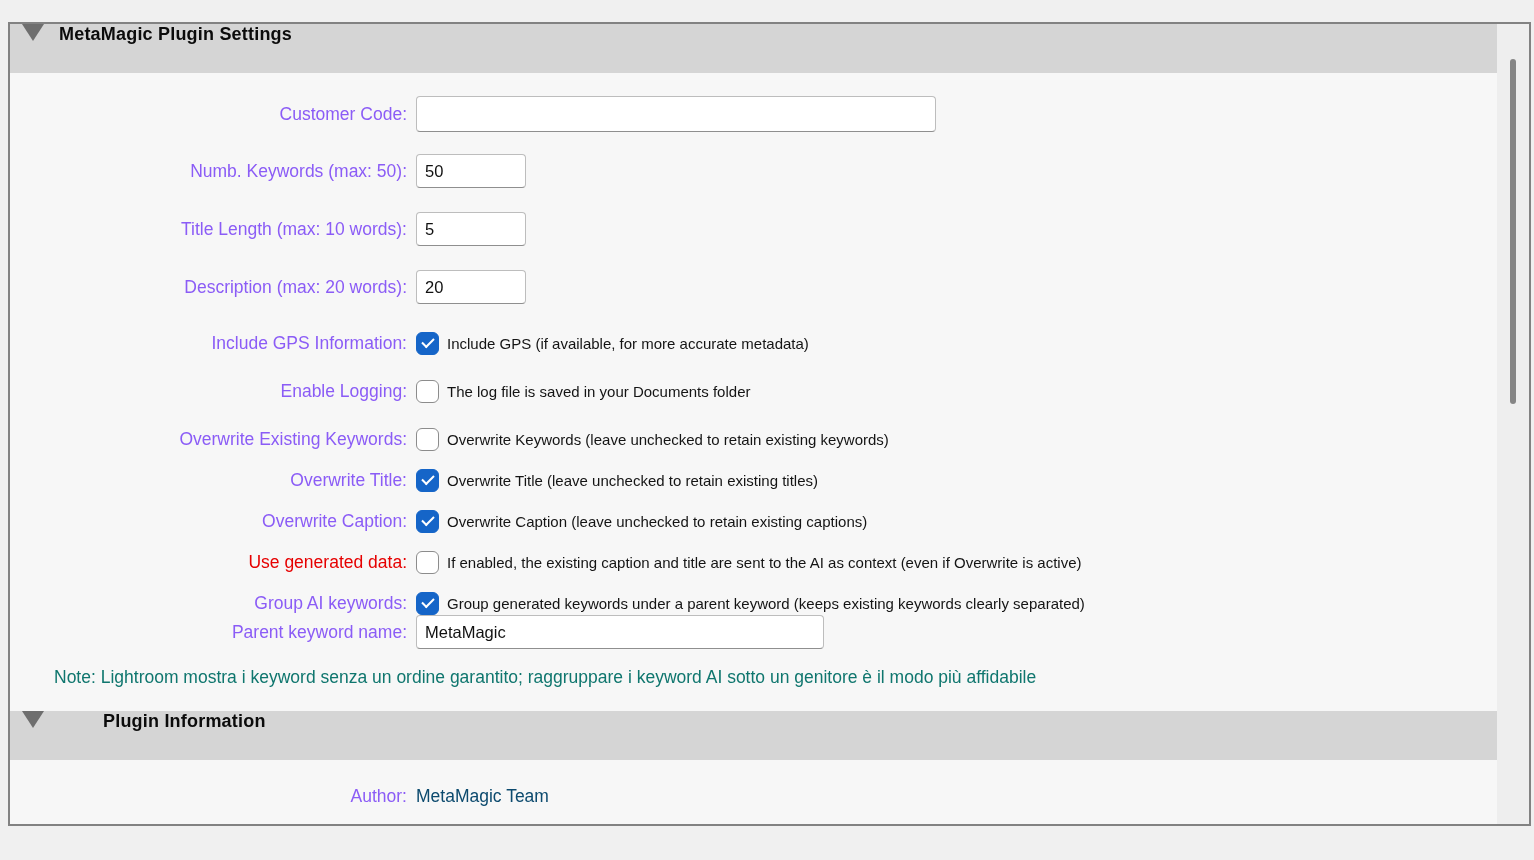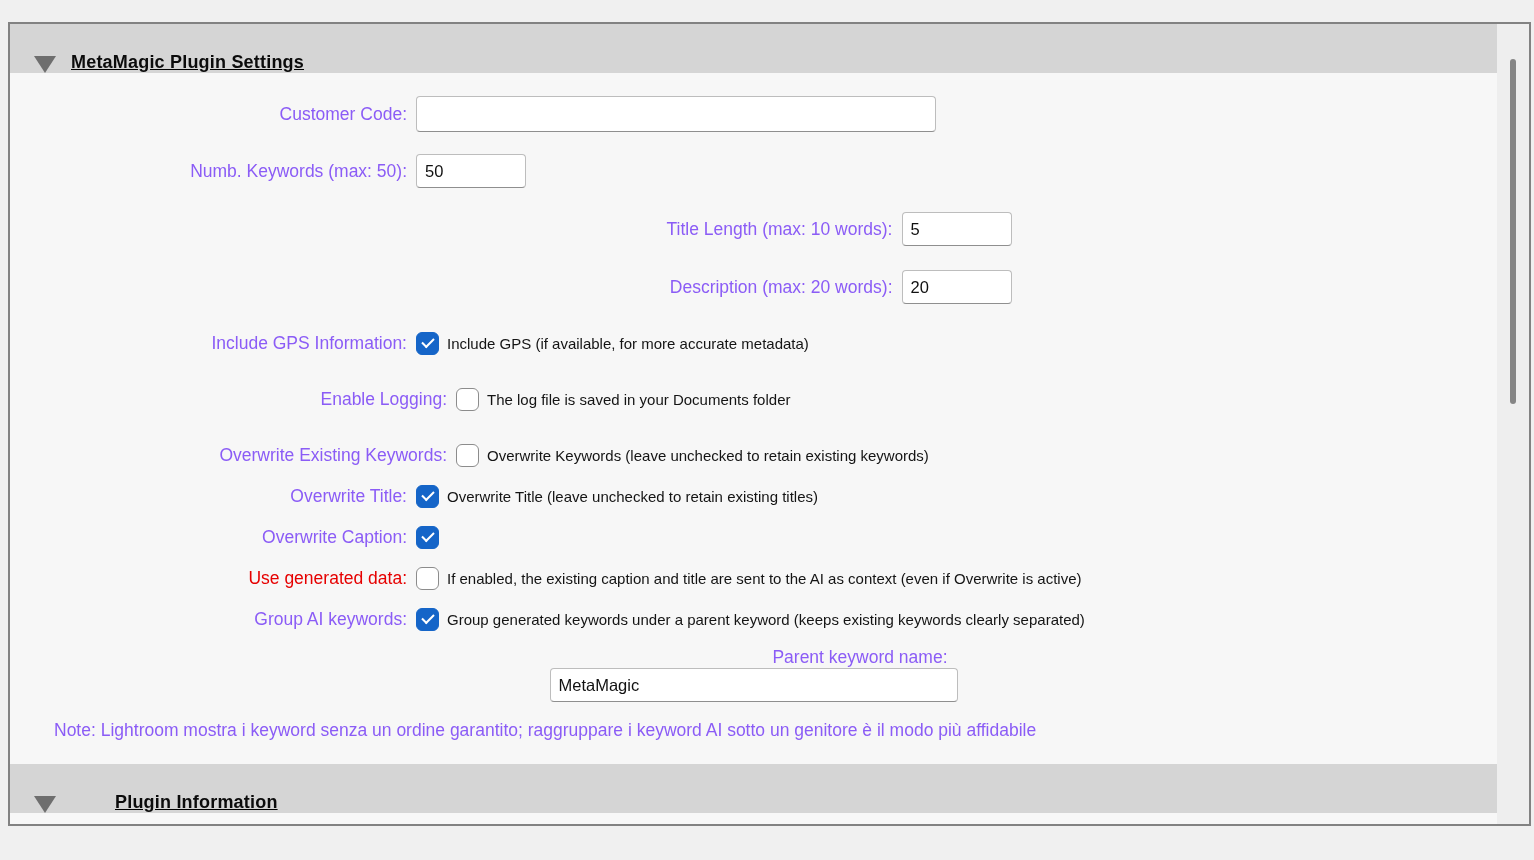--- a/index.html
+++ b/index.html
@@ -6,22 +6,22 @@
   html,body { width:1534px; height:860px; overflow:hidden; background:#f0f0f0;
               font-family:"Liberation Sans","DejaVu Sans",sans-serif; }
 
   .panel {
     position:absolute; left:8px; top:22px; width:1523px; height:804px;
     border:2px solid #828282; background:#f7f7f7; overflow:hidden;
   }
   .content-col { position:absolute; left:0; top:0; right:32px; bottom:0; }
 
   .section-header {
-    height:49px; background:#d5d5d5; display:flex; align-items:flex-end;
-    padding-left:24px; cursor:default;text-decoration:underline;
+    height:49px; background:#d5d5d5; display:flex; align-items:flex-start;
+    padding-left:12px; cursor:default;
   }
   .tri {
     width:0; height:0; border-left:11px solid transparent;
     border-right:11px solid transparent; border-top:17px solid #6e6e6e;
     margin-right:15px;
   }
   .section-title { font-size:18px; font-weight:bold; color:#0b0b0b; letter-spacing:.2px; }
 
   .form-row { display:flex; align-items:center; }
   .check-row { display:flex; align-items:center; height:24px; }
@@ -46,25 +46,25 @@
     margin-right:8px; cursor:pointer;
   }
   .checkbox.on { background:#1565c8; border-color:#1565c8; }
   .checkbox.on::after {
     content:""; position:absolute; left:4.5px; top:5px; width:10px; height:5px;
     border-left:2.6px solid #fff; border-bottom:2.6px solid #fff;
     transform:rotate(-45deg);
   }
   .check-text { font-size:15px; color:#141414; white-space:nowrap; }
 
-  .note-row { padding-left:44px; font-size:17.5px; color:#8b5cf6; white-space:nowrap; height:23px; }
+  .note-row { padding-left:44px; font-size:17.5px; color:#0f766e; white-space:nowrap; height:23px; }
 
-  .mt16{margin-top:16px;flex-direction:column;} .mt17{margin-top:17px;} .mt18{margin-top:18px;}
+  .mt16{} .mt17{margin-top:17px;} .mt18{margin-top:18px;}
   .mt21{margin-top:21px;gap:44px;} .mt22{margin-top:22px;} .mt23{margin-top:23px;}
-  .mt24{margin-top:24px;justify-content:center;} .mt27{margin-top:27px;} .mt28{margin-top:32px;padding-left:40px;}
+  .mt24{margin-top:24px;} .mt27{margin-top:27px;} .mt28{margin-top:24px;}
 
   .author-row { display:flex; align-items:flex-start; margin-top:24px; }
   .author-value { font-size:17.5px; color:#0c4a6e; }
   .author-row .flabel { line-height:24px; }
   .author-value { line-height:24px; }
 
   .scroll-track {
     position:absolute; top:0; right:0; bottom:0; width:32px; background:#eeeeee;
   }
   .scroll-thumb {
@@ -125,20 +125,21 @@
 
       <div class="check-row mt17">
         <span class="flabel">Overwrite Title:</span>
         <span class="checkbox on"></span>
         <span class="check-text">Overwrite Title (leave unchecked to retain existing titles)</span>
       </div>
 
       <div class="check-row mt17">
         <span class="flabel">Overwrite Caption:</span>
         <span class="checkbox on"></span>
+        <span class="check-text">Overwrite Caption (leave unchecked to retain existing captions)</span>
       </div>
 
       <div class="check-row mt17">
         <span class="flabel label-red">Use generated data:</span>
         <span class="checkbox"></span>
         <span class="check-text">If enabled, the existing caption and title are sent to the AI as context (even if Overwrite is active)</span>
       </div>
 
       <div class="check-row mt17">
         <span class="flabel">Group AI keywords:</span>

